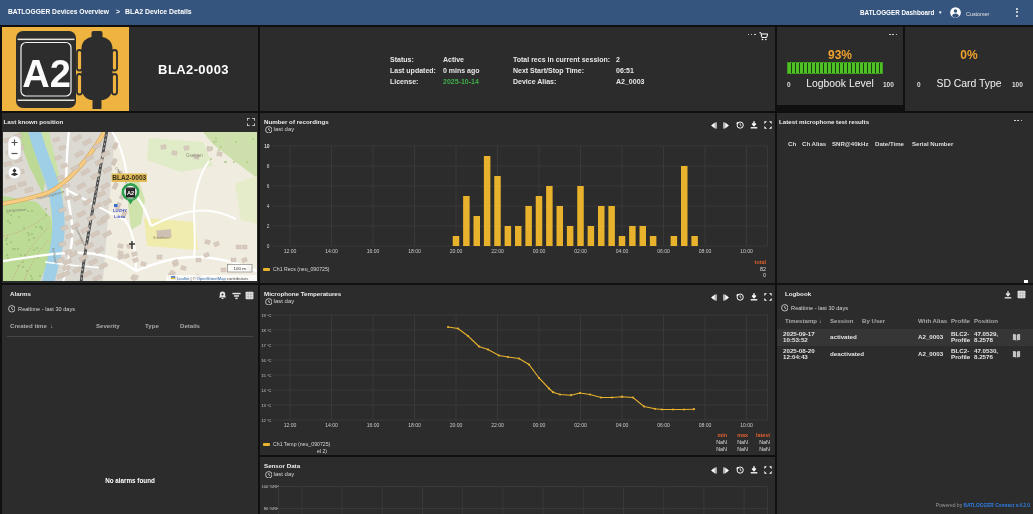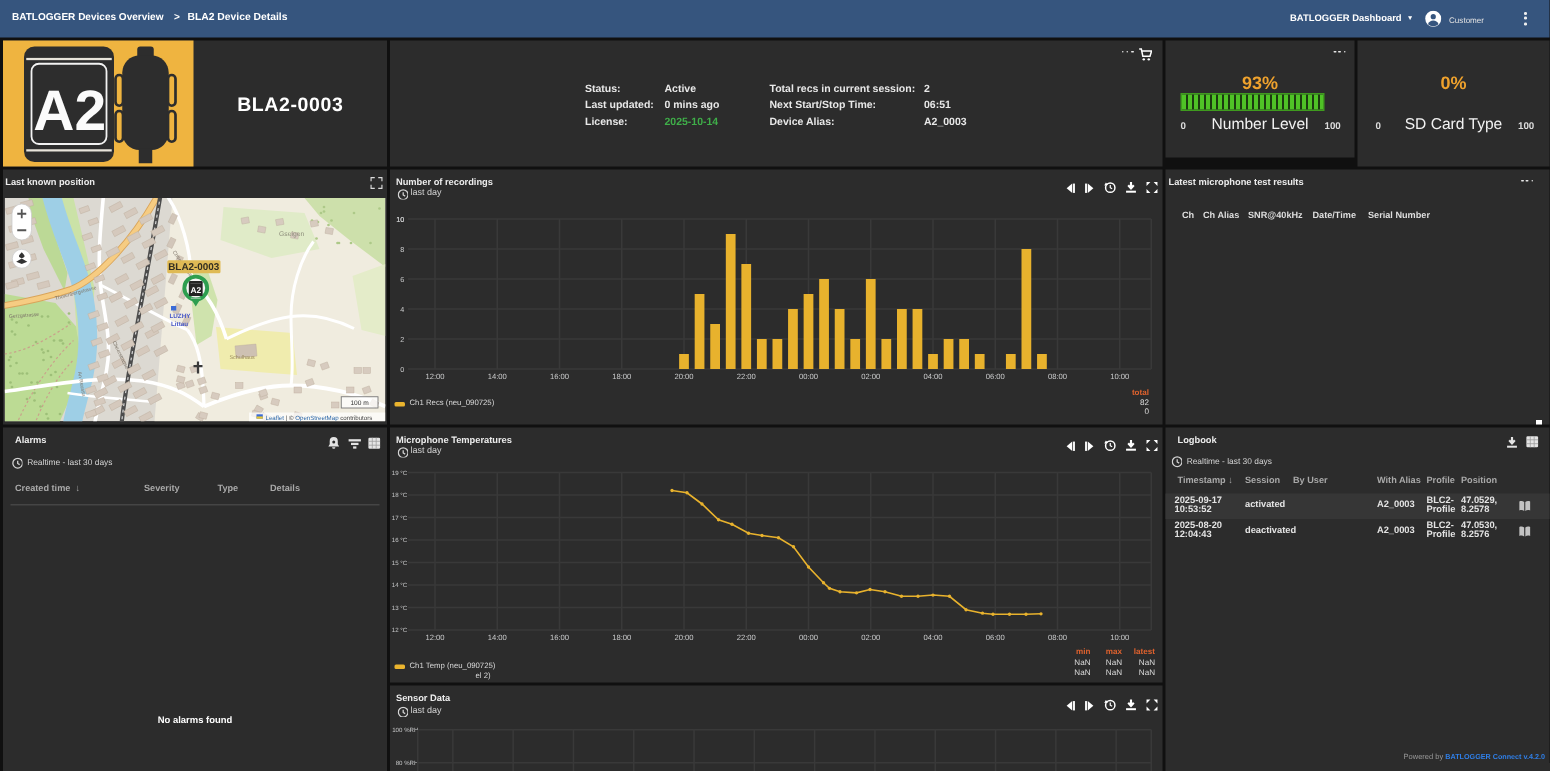--- a/index.html
+++ b/index.html
@@ -71,21 +71,21 @@
     <path d="M0.5 0.8h1.6l1.1 5.3h5.3l1.2-3.9H2.4" fill="none" stroke="#fff" stroke-width="1.1"></path>
     <circle cx="3.9" cy="8.4" r="0.9" fill="#fff"></circle>
     <circle cx="7.6" cy="8.4" r="0.9" fill="#fff"></circle>
   </svg>
 </div>
 
 <div class="panel" style="left:777px;top:27px;width:126px;height:78px;">
   <div class="abs" style="left:0;top:20.5px;width:126px;text-align:center;color:#efa22d;font-size:12px;font-weight:bold;">93%</div>
   <div class="abs" style="left:10px;top:35px;width:96px;height:12px;background:repeating-linear-gradient(90deg,#4fc226 0px,#4fc226 2.8px,#1c3a10 2.8px,#1c3a10 4px);border:1px solid #3f9b1e;"></div>
   <div class="abs" style="left:10px;top:54px;font-size:6.5px;font-weight:bold;color:#ddd;">0</div>
-  <div class="abs" style="left:0;top:51px;width:126px;text-align:center;color:#f2f2f2;font-size:10.4px;">Number Level</div>
+  <div class="abs" style="left:0;top:51px;width:126px;text-align:center;color:#f2f2f2;font-size:10.4px;">Logbook Level</div>
   <div class="abs" style="left:106px;top:54px;font-size:6.5px;font-weight:bold;color:#ddd;">100</div>
   <div class="abs" style="left:112px;top:6.5px;display:flex;gap:1.6px;">
       <i style="width:1.7px;height:1.7px;background:#e8e8e8;border-radius:50%;"></i>
       <i style="width:1.7px;height:1.7px;background:#e8e8e8;border-radius:50%;"></i>
       <i style="width:1.7px;height:1.7px;background:#e8e8e8;border-radius:50%;"></i>
     </div>
 </div>
 
 <div class="panel" style="left:905px;top:27px;width:128px;height:84px;">
   <div class="abs" style="left:0;top:20.5px;width:128px;text-align:center;color:#efa22d;font-size:12px;font-weight:bold;">0%</div>

